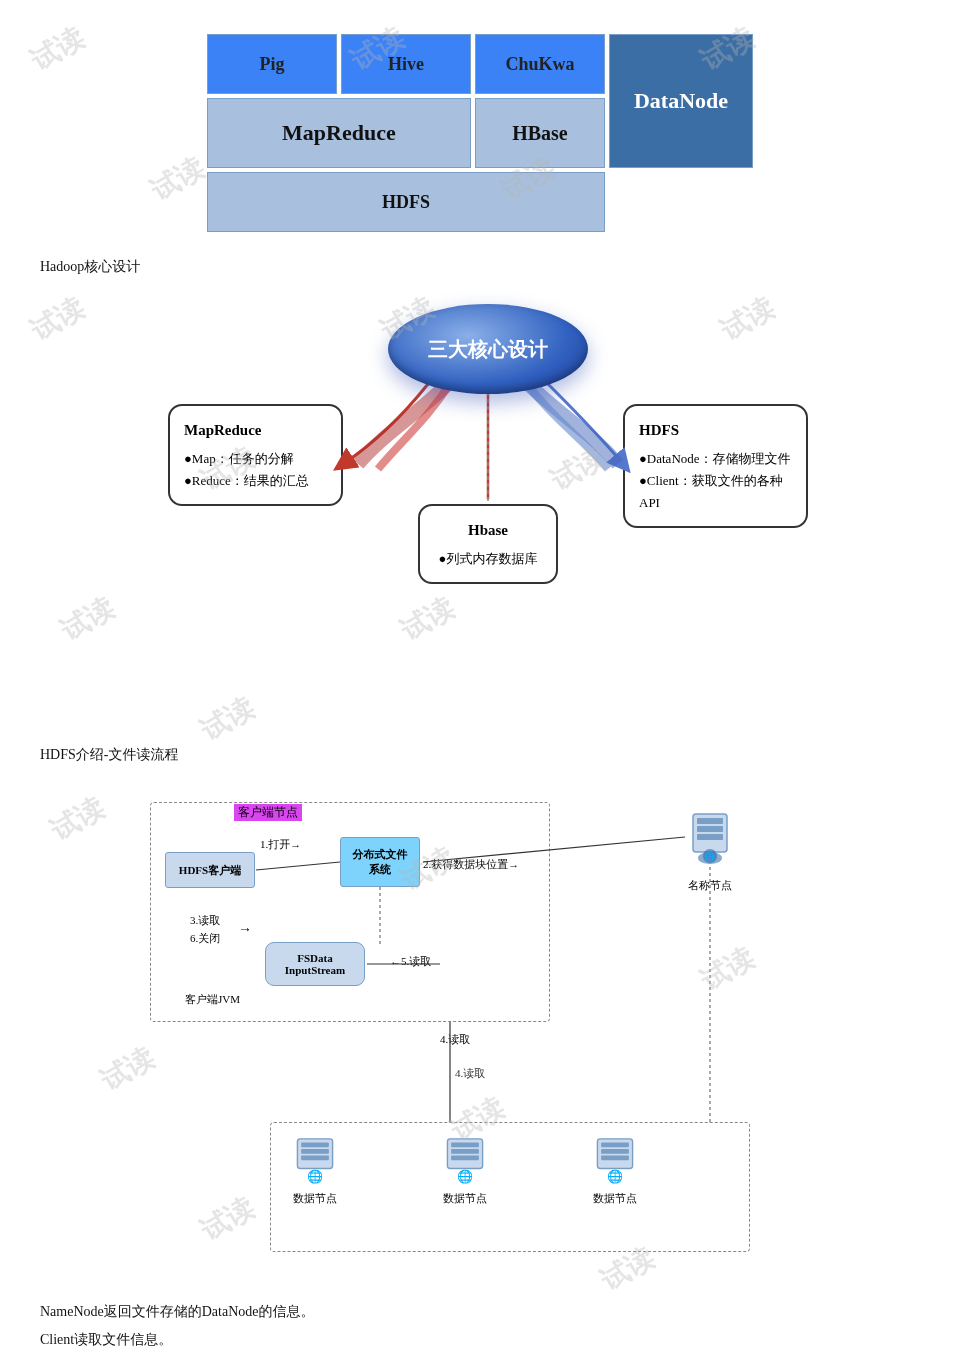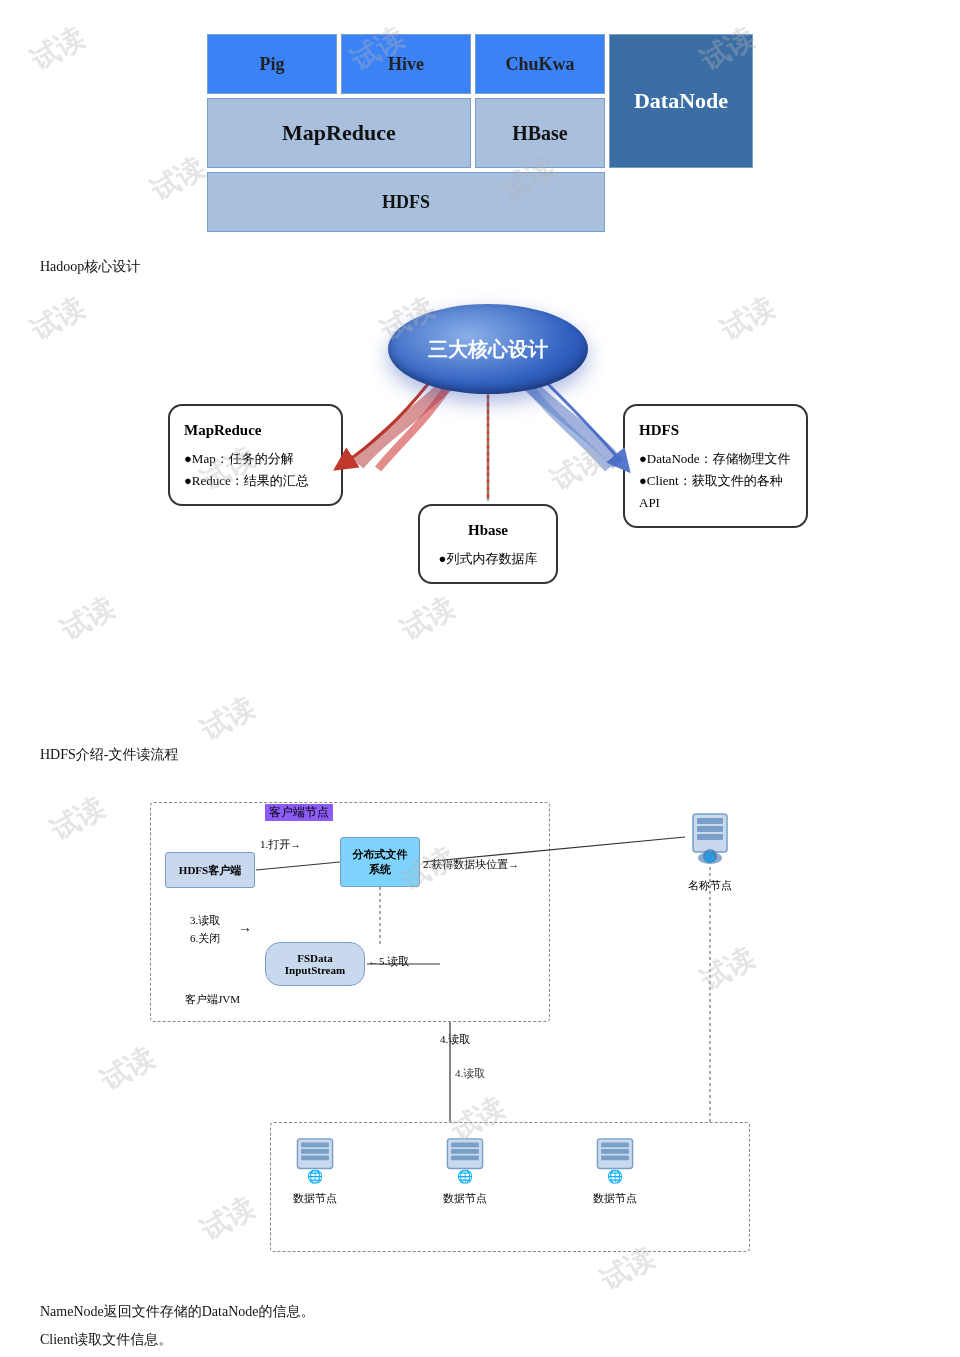--- a/index.html
+++ b/index.html
@@ -279,21 +279,21 @@
 
   </div>
 </div>
 
 <div class="section-label">HDFS介绍-文件读流程</div>
 
 <div class="section-hdfs">
   <div style="position:relative; width:700px; height:500px;">
 
     <div style="position:absolute; left:20px; top:20px; width:400px; height:220px; border:1.5px dashed #888; border-radius:4px;"></div>
-    <div style="position:absolute; left:135px; top:22px; font-size:12px; background:#8b5cf6; padding:0 4px;">客户端节点</div>
+    <div style="position:absolute; left:104px; top:22px; font-size:12px; background:#d946ef; padding:0 4px;">客户端节点</div>
 
     <div style="position:absolute; left:35px; top:70px; width:90px; height:36px; border:1.5px solid #7a9fc7; background:#c8d9ee; border-radius:3px; font-size:11px; font-weight:bold; display:flex; align-items:center; justify-content:center; text-align:center;">HDFS客户端</div>
 
     <div style="position:absolute; left:130px; top:55px; font-size:11px;">1.打开→</div>
 
     <div style="position:absolute; left:210px; top:55px; width:80px; height:50px; border:1.5px solid #7a9fc7; background:#7dd3fc; border-radius:3px; font-size:11px; font-weight:bold; display:flex; align-items:center; justify-content:center; text-align:center; white-space:pre;">分布式文件
 系统</div>
 
     <div style="position:absolute; left:293px; top:75px; font-size:11px;">2.获得数据块位置→</div>
 
@@ -308,25 +308,25 @@
         <circle cx="25" cy="44" r="7" fill="#3366aa" opacity="0.6"></circle>
         <text x="25" y="48" text-anchor="middle" font-size="9" fill="#fff">🌐</text>
       </svg>
       <div style="font-size:11px; margin-top:8px;">名称节点</div>
     </div>
 
     <div style="position:absolute; left:60px; top:130px; font-size:11px; line-height:1.6;">3.读取<br>6.关闭</div>
 
     <div style="position:absolute; left:108px; top:138px; font-size:14px;">→</div>
 
-    <div style="position:absolute; left:135px; top:160px; width:100px; height:44px; border:1.5px solid #7a9fc7; background:#c8d9ee; border-radius:15px; font-size:11px; font-weight:bold; display:flex; align-items:center; justify-content:center; text-align:center;">FSData<br>InputStream</div>
+    <div style="position:absolute; left:135px; top:160px; width:100px; height:44px; border:1.5px solid #7a9fc7; background:#c8d9ee; border-radius:9px; font-size:11px; font-weight:bold; display:flex; align-items:center; justify-content:center; text-align:center;">FSData<br>InputStream</div>
 
     <div style="position:absolute; left:55px; top:210px; font-size:11px;">客户端JVM</div>
 
-    <div style="position:absolute; left:238px; top:172px; font-size:11px;">←5.读取</div>
+    <div style="position:absolute; left:260px; top:172px; font-size:11px;">←5.读取</div>
 
     <div style="position:absolute; left:310px; top:250px; font-size:11px; text-align:center;">4.读取</div>
 
     <svg style="position:absolute;left:0;top:0;width:700px;height:500px;pointer-events:none;">
 
       <line x1="126" y1="88" x2="210" y2="80" stroke="#333" stroke-width="1.2" marker-end="url(#arr)"></line>
 
       <line x1="293" y1="80" x2="555" y2="55" stroke="#333" stroke-width="1.2"></line>
 
       <line x1="250" y1="105" x2="250" y2="165" stroke="#555" stroke-width="1" stroke-dasharray="3,3"></line>

